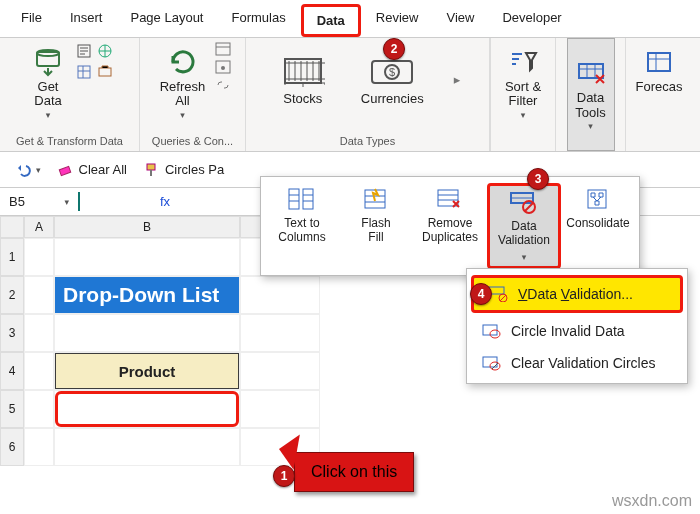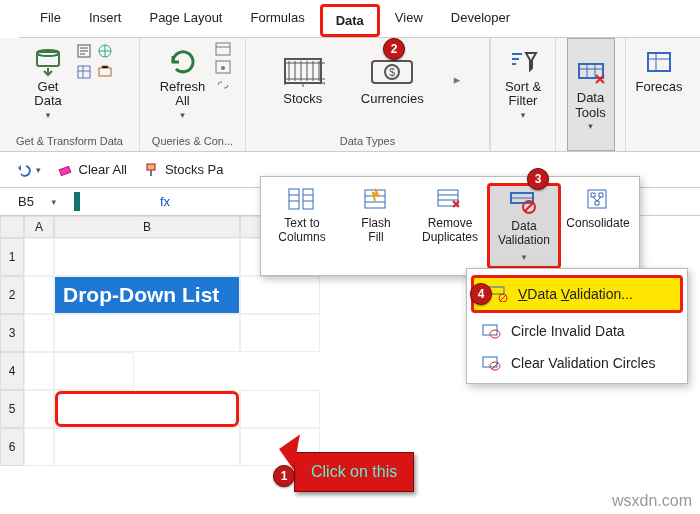--- a/index.html
+++ b/index.html
@@ -1,19 +1,19 @@
 <!DOCTYPE html>
 <html><head>
 <meta charset="utf-8">
 <style>
 * { box-sizing: border-box; font-family: "Segoe UI", Arial, sans-serif; }
 body { margin: 0; width: 700px; height: 514px; background: #fff; position: relative; overflow: hidden; font-size: 13px; color: #222; }
 
 
-.tabs { display: flex; padding: 4px 8px 0 8px; gap: 2px; border-bottom: 1px solid #ccc; margin-left: 19px; }
+.tabs { display: flex; padding: 4px 8px 0 8px; gap: 2px; border-bottom: 1px solid #ccc; }
 .tab { padding: 6px 13px; cursor: default; }
 .tab.active { background: #fff; font-weight: 600; }
 .data-tab { border: 3px solid #ef1b0f; border-radius: 4px; }
 
 
 .ribbon { display: flex; border-bottom: 1px solid #ccc; height: 114px; background: #f6f5f4; }
 .group { border-right: 1px solid #dcdcdc; display: flex; flex-direction: column; justify-content: space-between; align-items: center; padding: 4px 6px 2px 6px; }
 .group-row { display: flex; gap: 4px; align-items: flex-start; }
 .btn { display: flex; flex-direction: column; align-items: center; padding: 4px 6px; gap: 2px; text-align: center; line-height: 1.1; }
 .btn .ic { width: 34px; height: 32px; display: flex; align-items: center; justify-content: center; }
@@ -23,21 +23,21 @@
 .mini-grid span { width: 18px; height: 18px; display: flex; align-items: center; justify-content: center; }
 .datatools { background: #e2e2e2; border: 1px solid #aaa; }
 .chev { font-size: 9px; color: #555; }
 
 
 .quickrow { display: flex; align-items: center; gap: 8px; padding: 6px 10px; border-bottom: 1px solid #ccc; background: #fff; height: 36px; }
 .qbtn { display: flex; align-items: center; gap: 4px; padding: 2px 4px; }
 
 
 .fxrow { display: flex; align-items: center; border-bottom: 1px solid #ccc; height: 28px; background: #fff; }
-.namebox { width: 80px; border-right: 6px solid #0f766e; padding: 2px 18px; display: flex; align-items: center; justify-content: space-between; }
+.namebox { width: 80px; border-right: 2px solid #0f766e; padding: 2px 9px; display: flex; align-items: center; justify-content: space-between; }
 .fxlabel { padding: 0 10px; color: #1d4ed8; }
 
 
 .sheet { position: relative; }
 .colhdrs { display: flex; height: 22px; }
 .rowhdr-space { width: 24px; border: 1px solid #ddd; background: #f0f0f0; }
 .colhdr { border: 1px solid #ddd; background: #f0f0f0; text-align: center; font-size: 12px; line-height: 20px; }
 .colA { width: 30px; }
 .colB { width: 186px; }
 .colC { width: 80px; }
@@ -48,21 +48,21 @@
 .cA { width: 30px; }
 .cB { width: 186px; }
 .cC { width: 80px; }
 
 .dd-title { background: #1f77d4; color: #fff; font-weight: 700; font-size: 21px; display: flex; align-items: center; padding-left: 8px; height: 100%; }
 .prod-hdr { background: #f6edc3; border: 1px solid #3c3c3c; font-weight: 700; font-size: 15px; display: flex; align-items: center; justify-content: center; height: 100%; }
 .prod-cell { border: 3px solid #ef1b0f; border-radius: 6px; height: 100%; }
 
 
 .badge { position: absolute; width: 22px; height: 22px; border-radius: 50%; background: #c01818; color: #fff; font-size: 12px; font-weight: 700; display: flex; align-items: center; justify-content: center; border: 1px solid #7a0b0b; box-shadow: 0 1px 2px rgba(0,0,0,.4); z-index: 40; }
-.callout { position: absolute; background: #d81414; color: #5eead4; font-size: 16px; padding: 10px 16px; border: 1px solid #7a0b0b; box-shadow: 2px 3px 4px rgba(0,0,0,.4); z-index: 30; }
+.callout { position: absolute; background: #d81414; color: #000000; font-size: 16px; padding: 10px 16px; border: 1px solid #7a0b0b; box-shadow: 2px 3px 4px rgba(0,0,0,.4); z-index: 30; }
 .callout::before { content: ""; position: absolute; left: -34px; top: -22px; border: 18px solid transparent; border-right-color: #d81414; transform: rotate(10deg); }
 
 
 .gallery { position: absolute; left: 260px; top: 176px; background: #fff; border: 1px solid #bbb; box-shadow: 2px 3px 8px rgba(0,0,0,.25); display: flex; padding: 6px 4px; z-index: 20; }
 .gbtn { display: flex; flex-direction: column; align-items: center; width: 74px; padding: 4px 2px; text-align: center; font-size: 12px; line-height: 1.15; gap: 4px; }
 .gbtn .ic { width: 30px; height: 26px; }
 .gbtn.hl { border: 3px solid #ef1b0f; border-radius: 4px; background: #d9d9d9; }
 .gbtn.dim { color: #aaa; }
 
 
@@ -77,20 +77,21 @@
 </style>
 </head>
 <body>
 
 <div class="tabs">
   <div class="tab">File</div>
   <div class="tab">Insert</div>
   <div class="tab">Page Layout</div>
   <div class="tab">Formulas</div>
   <div class="tab active data-tab">Data</div>
+  <div class="tab">Review</div>
   <div class="tab">View</div>
   <div class="tab">Developer</div>
 </div>
 
 <div class="ribbon">
   <div class="group" style="width:140px">
     <div class="group-row">
       <div class="btn">
         <span class="ic">
           <svg width="34" height="32">
@@ -254,21 +255,21 @@
       </span>
     <span>Clear All</span>
   </div>
   <div class="qbtn">
     <span>
         <svg width="18" height="16">
           <rect x="4" y="2" width="8" height="6" fill="#e8c24a" stroke="#a07"></rect>
           <rect x="7" y="8" width="2" height="6" fill="#777"></rect>
         </svg>
       </span>
-    <span>Stocks Pa</span>
+    <span>Circles Pa</span>
   </div>
 </div>
 
 <div class="fxrow">
   <div class="namebox">
     <span>B5</span>
     <span class="chev">▾</span>
   </div>
   <div style="width:70px"></div>
   <div class="fxlabel">fx</div>
@@ -298,20 +299,23 @@
       </div>
     <div class="row">
         <div class="rh">3</div>
         <div class="cell cA"></div>
         <div class="cell cB"></div>
         <div class="cell cC"></div>
       </div>
     <div class="row">
         <div class="rh">4</div>
         <div class="cell cA"></div>
+        <div class="cell cB">
+          <div class="prod-hdr">Product</div>
+        </div>
         <div class="cell cC"></div>
       </div>
     <div class="row">
         <div class="rh">5</div>
         <div class="cell cA"></div>
         <div class="cell cB">
           <div class="prod-cell"></div>
         </div>
         <div class="cell cC"></div>
       </div>

